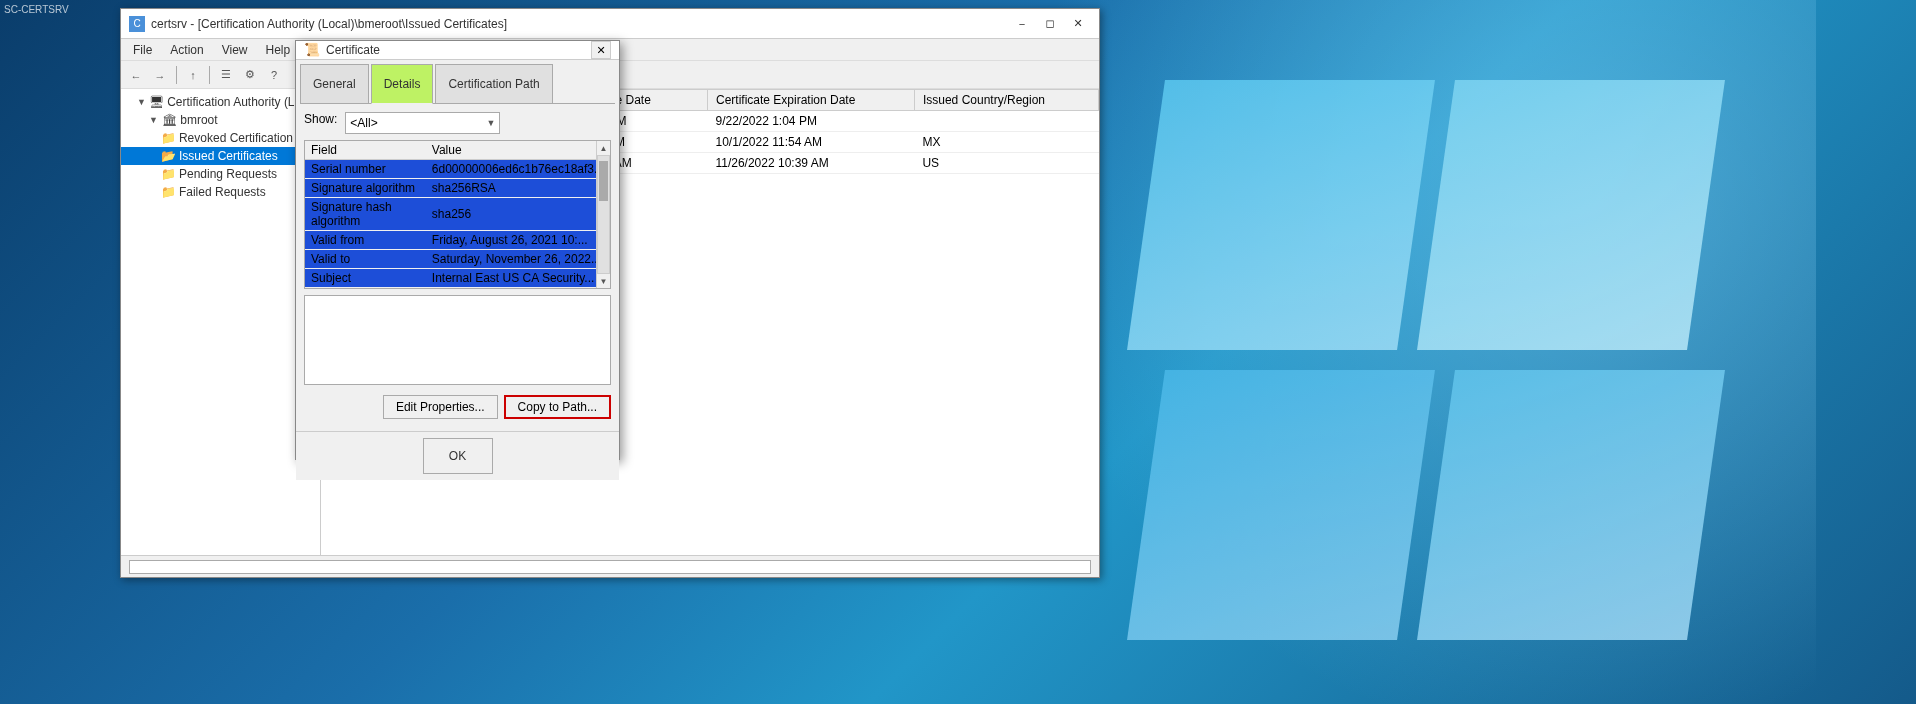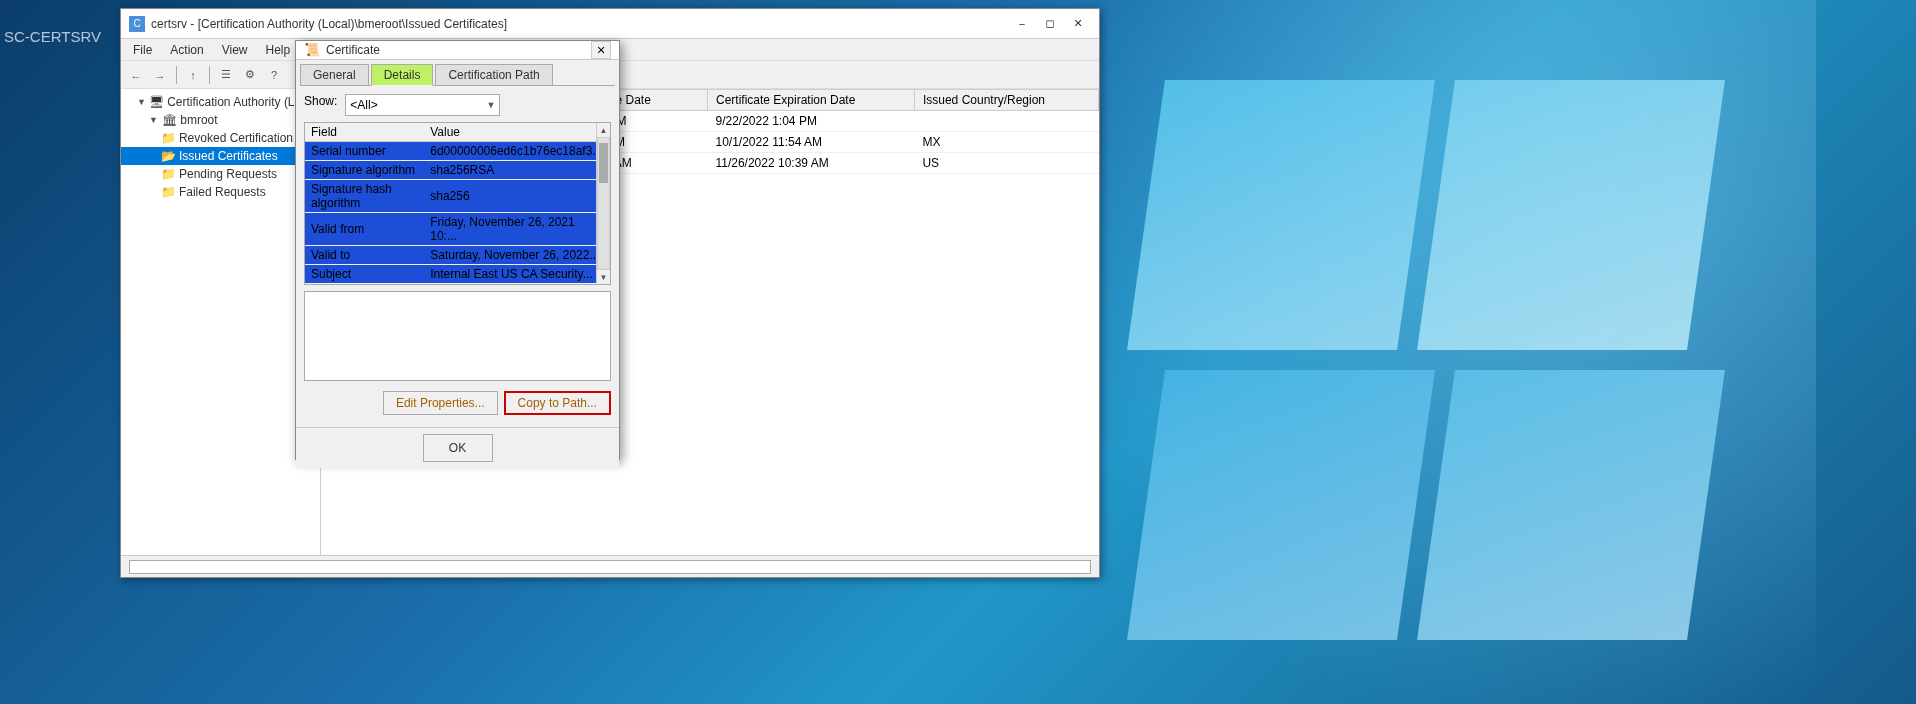--- a/index.html
+++ b/index.html
@@ -328,21 +328,21 @@
 
     
     .dialog-tabs {
       display: flex;
       padding: 4px 4px 0;
       gap: 2px;
       background: #f0f0f0;
     }
 
     .dialog-tab {
-      padding: 3px 12px;
+      padding: 12px 12px;
       font-size: 12px;
       border: 1px solid #aaa;
       border-bottom: none;
       background: #e0e0e0;
       cursor: pointer;
       color: #333;
     }
 
     .dialog-tab.active {
       background: #bef264;
@@ -478,55 +478,54 @@
     }
 
     .dialog-btn {
       min-width: 80px;
       height: 24px;
       border: 1px solid #aaa;
       background: #f0f0f0;
       font-size: 12px;
       cursor: pointer;
       padding: 0 12px;
-      color: #a16207;
+      color: #000000;
     }
 
     .dialog-btn.copy-to-file {
       border: 2px solid #cc0000;
       background: #f0f0f0;
     }
 
     
     .dialog-footer {
       border-top: 1px solid #ccc;
       padding: 6px;
       display: flex;
       justify-content: center;
       background: #f0f0f0;
     }
 
     .ok-btn {
       min-width: 70px;
-      height: 28px;
+      height: 36px;
       border: 1px solid #aaa;
       background: #f0f0f0;
       font-size: 12px;
       cursor: pointer;
       color: #333;
     }
 
     
     .corner-label {
       position: absolute;
       top: 4px;
       left: 4px;
-      font-size: 15px;
+      font-size: 10px;
       color: rgba(255,255,255,0.7);
-      margin-top: 24px;
     }
   </style>
 </head>
 <body>
 
 <div class="desktop">
 
   <div class="glow"></div>
 
   <div class="win-logo">
@@ -689,21 +688,21 @@
             <tr>
               <td>Signature algorithm</td>
               <td>sha256RSA</td>
             </tr>
             <tr>
               <td>Signature hash algorithm</td>
               <td>sha256</td>
             </tr>
             <tr>
               <td>Valid from</td>
-              <td>Friday, November 26, 2021 10:...</td>
+              <td>Friday, August 26, 2021 10:...</td>
             </tr>
             <tr>
               <td>Valid to</td>
               <td>Saturday, November 26, 2022...</td>
             </tr>
             <tr>
               <td>Subject</td>
               <td>Internal East US CA  Security...</td>
             </tr>
           </tbody>

